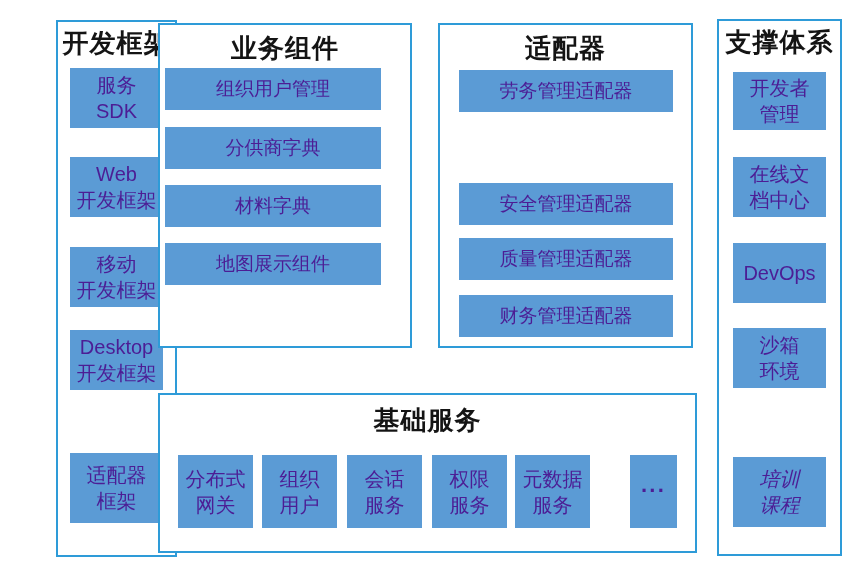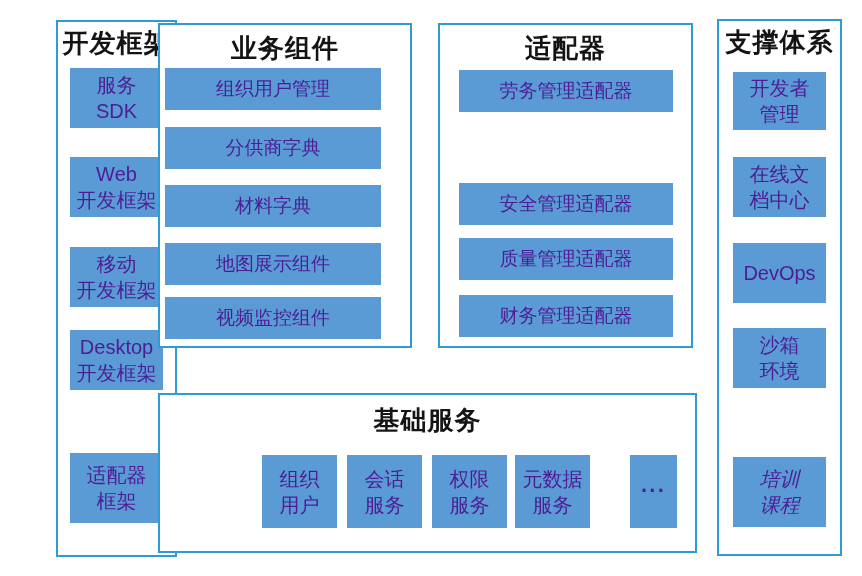--- a/index.html
+++ b/index.html
@@ -90,21 +90,20 @@
   <div class="box" style="top:431px;height:70px;">适配器
 框架</div>
 </div>
 
 <div class="panel" id="panel-biz">
   <div class="panel-title pt-mid">业务组件</div>
   <div class="box box-wide" style="top:43px;">组织用户管理</div>
   <div class="box box-wide" style="top:102px;">分供商字典</div>
   <div class="box box-wide" style="top:160px;">材料字典</div>
   <div class="box box-wide" style="top:218px;">地图展示组件</div>
-  <div class="box box-wide" style="top:272px;">视频监控组件</div>
 </div>
 
 <div class="panel" id="panel-adp">
   <div class="panel-title pt-mid">适配器</div>
   <div class="box box-wide" style="top:45px;">劳务管理适配器</div>
   <div class="box box-wide" style="top:158px;">安全管理适配器</div>
   <div class="box box-wide" style="top:213px;">质量管理适配器</div>
   <div class="box box-wide" style="top:270px;">财务管理适配器</div>
 </div>
 
@@ -116,20 +115,22 @@
 档中心</div>
   <div class="box" style="top:222px;height:60px;">DevOps</div>
   <div class="box" style="top:307px;height:60px;">沙箱
 环境</div>
   <div class="box" style="top:436px;height:70px;font-style:italic;">培训
 课程</div>
 </div>
 
 <div class="panel" id="panel-bas">
   <div class="panel-title pt-bottom">基础服务</div>
+  <div class="box" style="left:18px;">分布式
+网关</div>
   <div class="box" style="left:102px;">组织
 用户</div>
   <div class="box" style="left:187px;">会话
 服务</div>
   <div class="box" style="left:272px;">权限
 服务</div>
   <div class="box" style="left:355px;">元数据
 服务</div>
   <div class="box box-dots" style="left:470px;width:47px;">···</div>
 </div>

